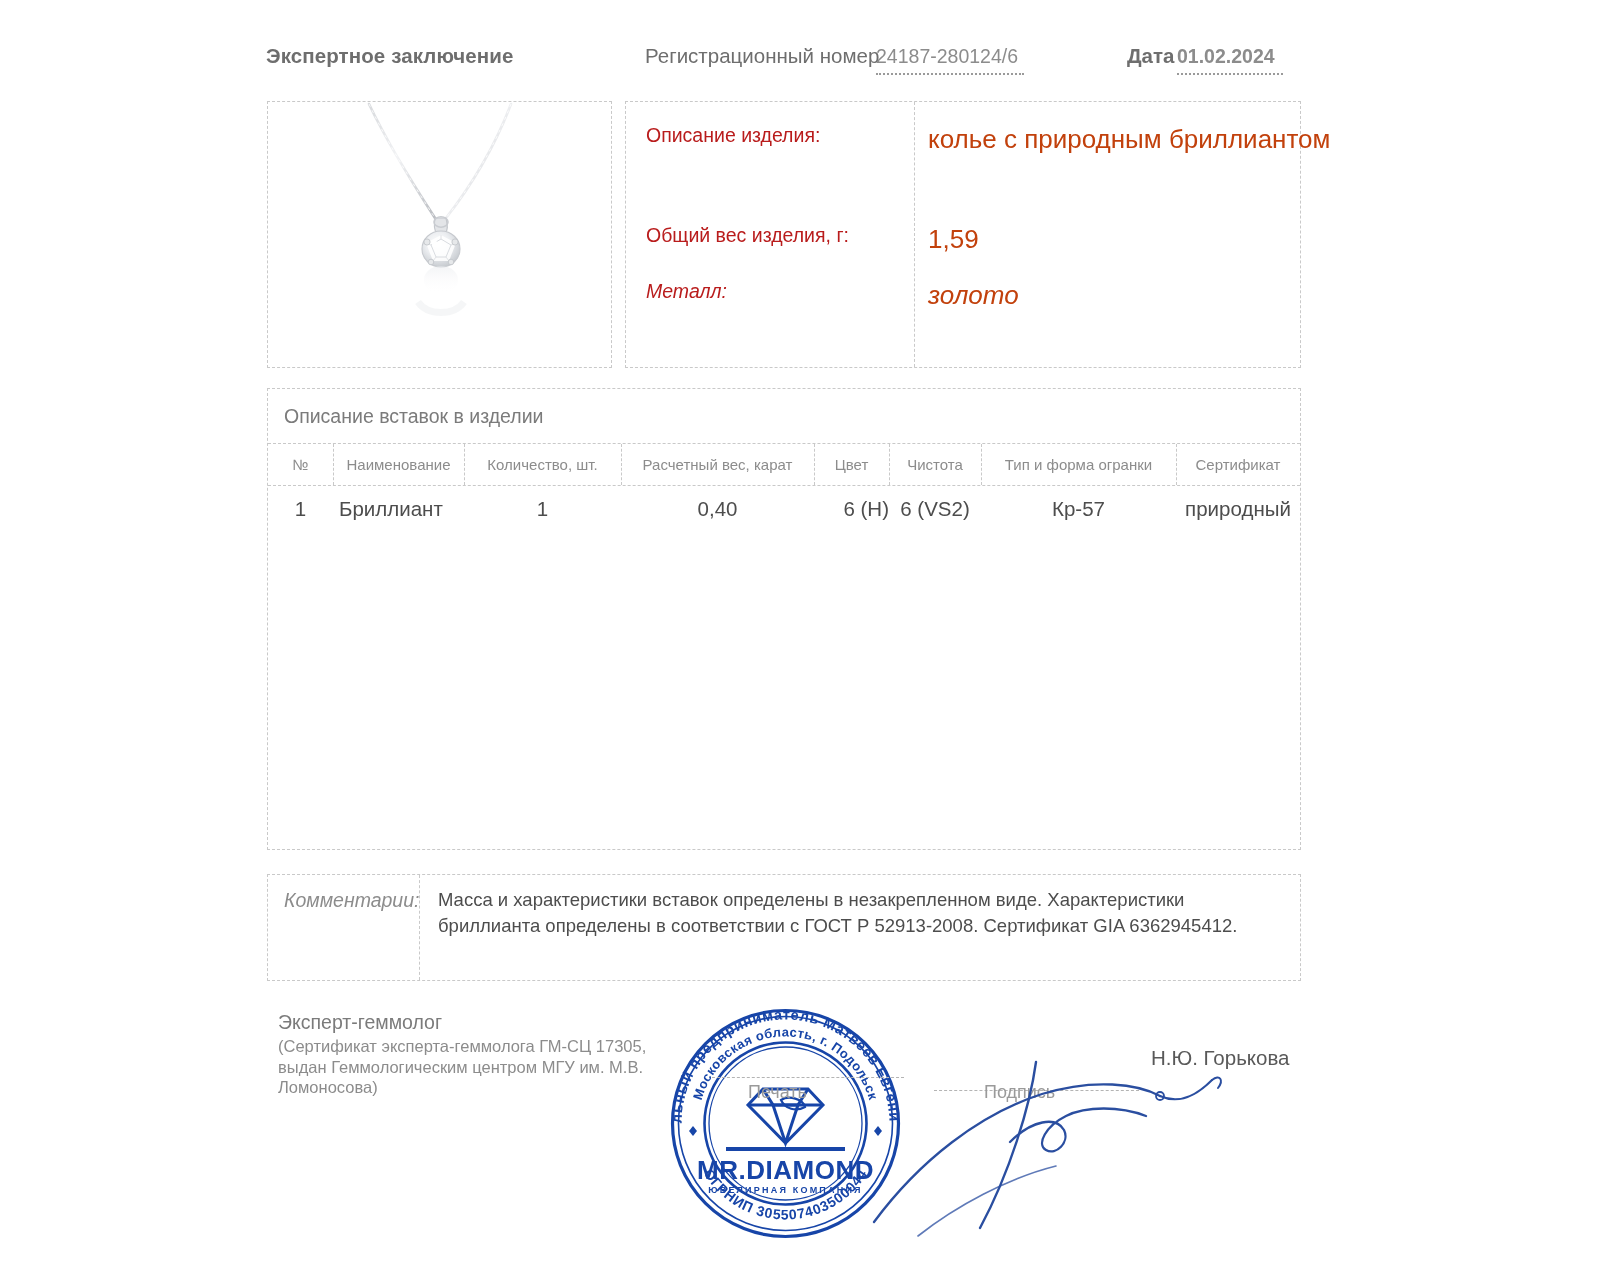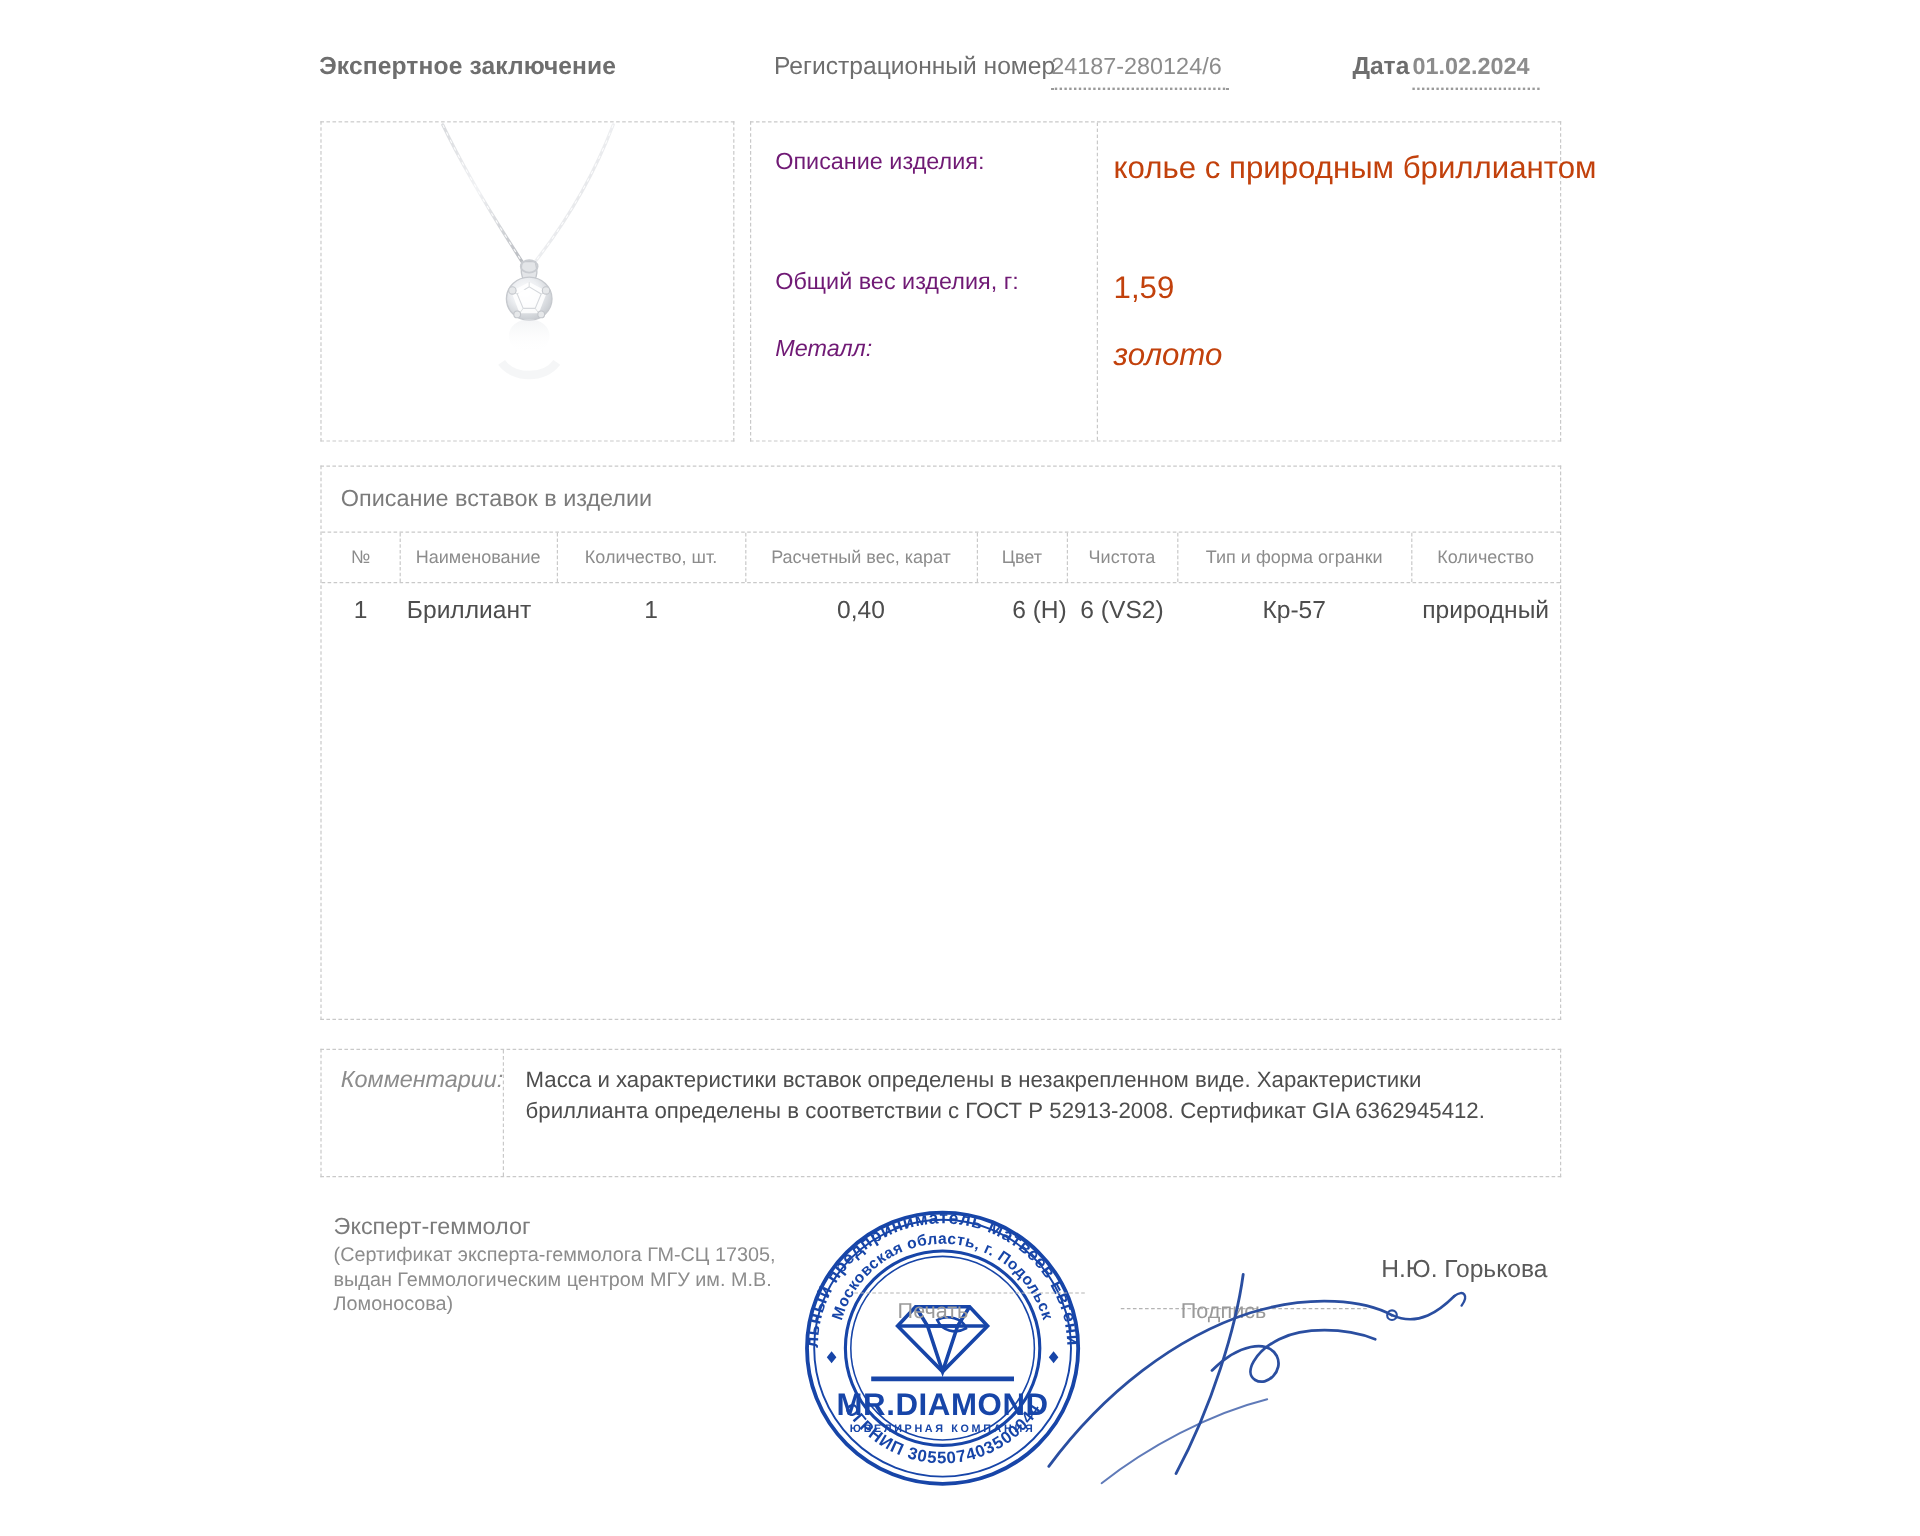--- a/index.html
+++ b/index.html
@@ -113,21 +113,21 @@
   .info-row {
     position: absolute;
     left: 0;
     width: 100%;
     height: 30px;
   }
   .info-label {
     position: absolute;
     left: 20px;
     font-size: 19.5px;
-    color: #701a75;
+    color: #b91c1c;
     white-space: nowrap;
   }
   .info-value {
     position: absolute;
     left: 302px;
     font-size: 26px;
     color: #c2410c;
     white-space: nowrap;
   }
 
@@ -397,21 +397,21 @@
     <div class="vdiv" style="left:713px;"></div>
     <div class="vdiv" style="left:908px;"></div>
 
     <div class="th" style="left:0px;   width:65px;">№</div>
     <div class="th" style="left:65px;  width:131px;">Наименование</div>
     <div class="th" style="left:196px; width:157px;">Количество, шт.</div>
     <div class="th" style="left:353px; width:193px;">Расчетный вес, карат</div>
     <div class="th" style="left:546px; width:75px;">Цвет</div>
     <div class="th" style="left:621px; width:92px;">Чистота</div>
     <div class="th" style="left:713px; width:195px;">Тип и форма огранки</div>
-    <div class="th" style="left:908px; width:124px;">Количество</div>
+    <div class="th" style="left:908px; width:124px;">Сертификат</div>
 
     <div class="td" style="left:0px;   width:65px;  text-align:center;">1</div>
     <div class="td" style="left:65px;  width:131px; text-align:left; padding-left:6px;">Бриллиант</div>
     <div class="td" style="left:196px; width:157px; text-align:center;">1</div>
     <div class="td" style="left:353px; width:193px; text-align:center;">0,40</div>
     <div class="td" style="left:546px; width:75px;  text-align:right;">6 (H)</div>
     <div class="td" style="left:621px; width:92px;  text-align:center;">6 (VS2)</div>
     <div class="td" style="left:713px; width:195px; text-align:center;">Кр-57</div>
     <div class="td" style="left:908px; width:124px; text-align:center;">природный</div>
   </div>

